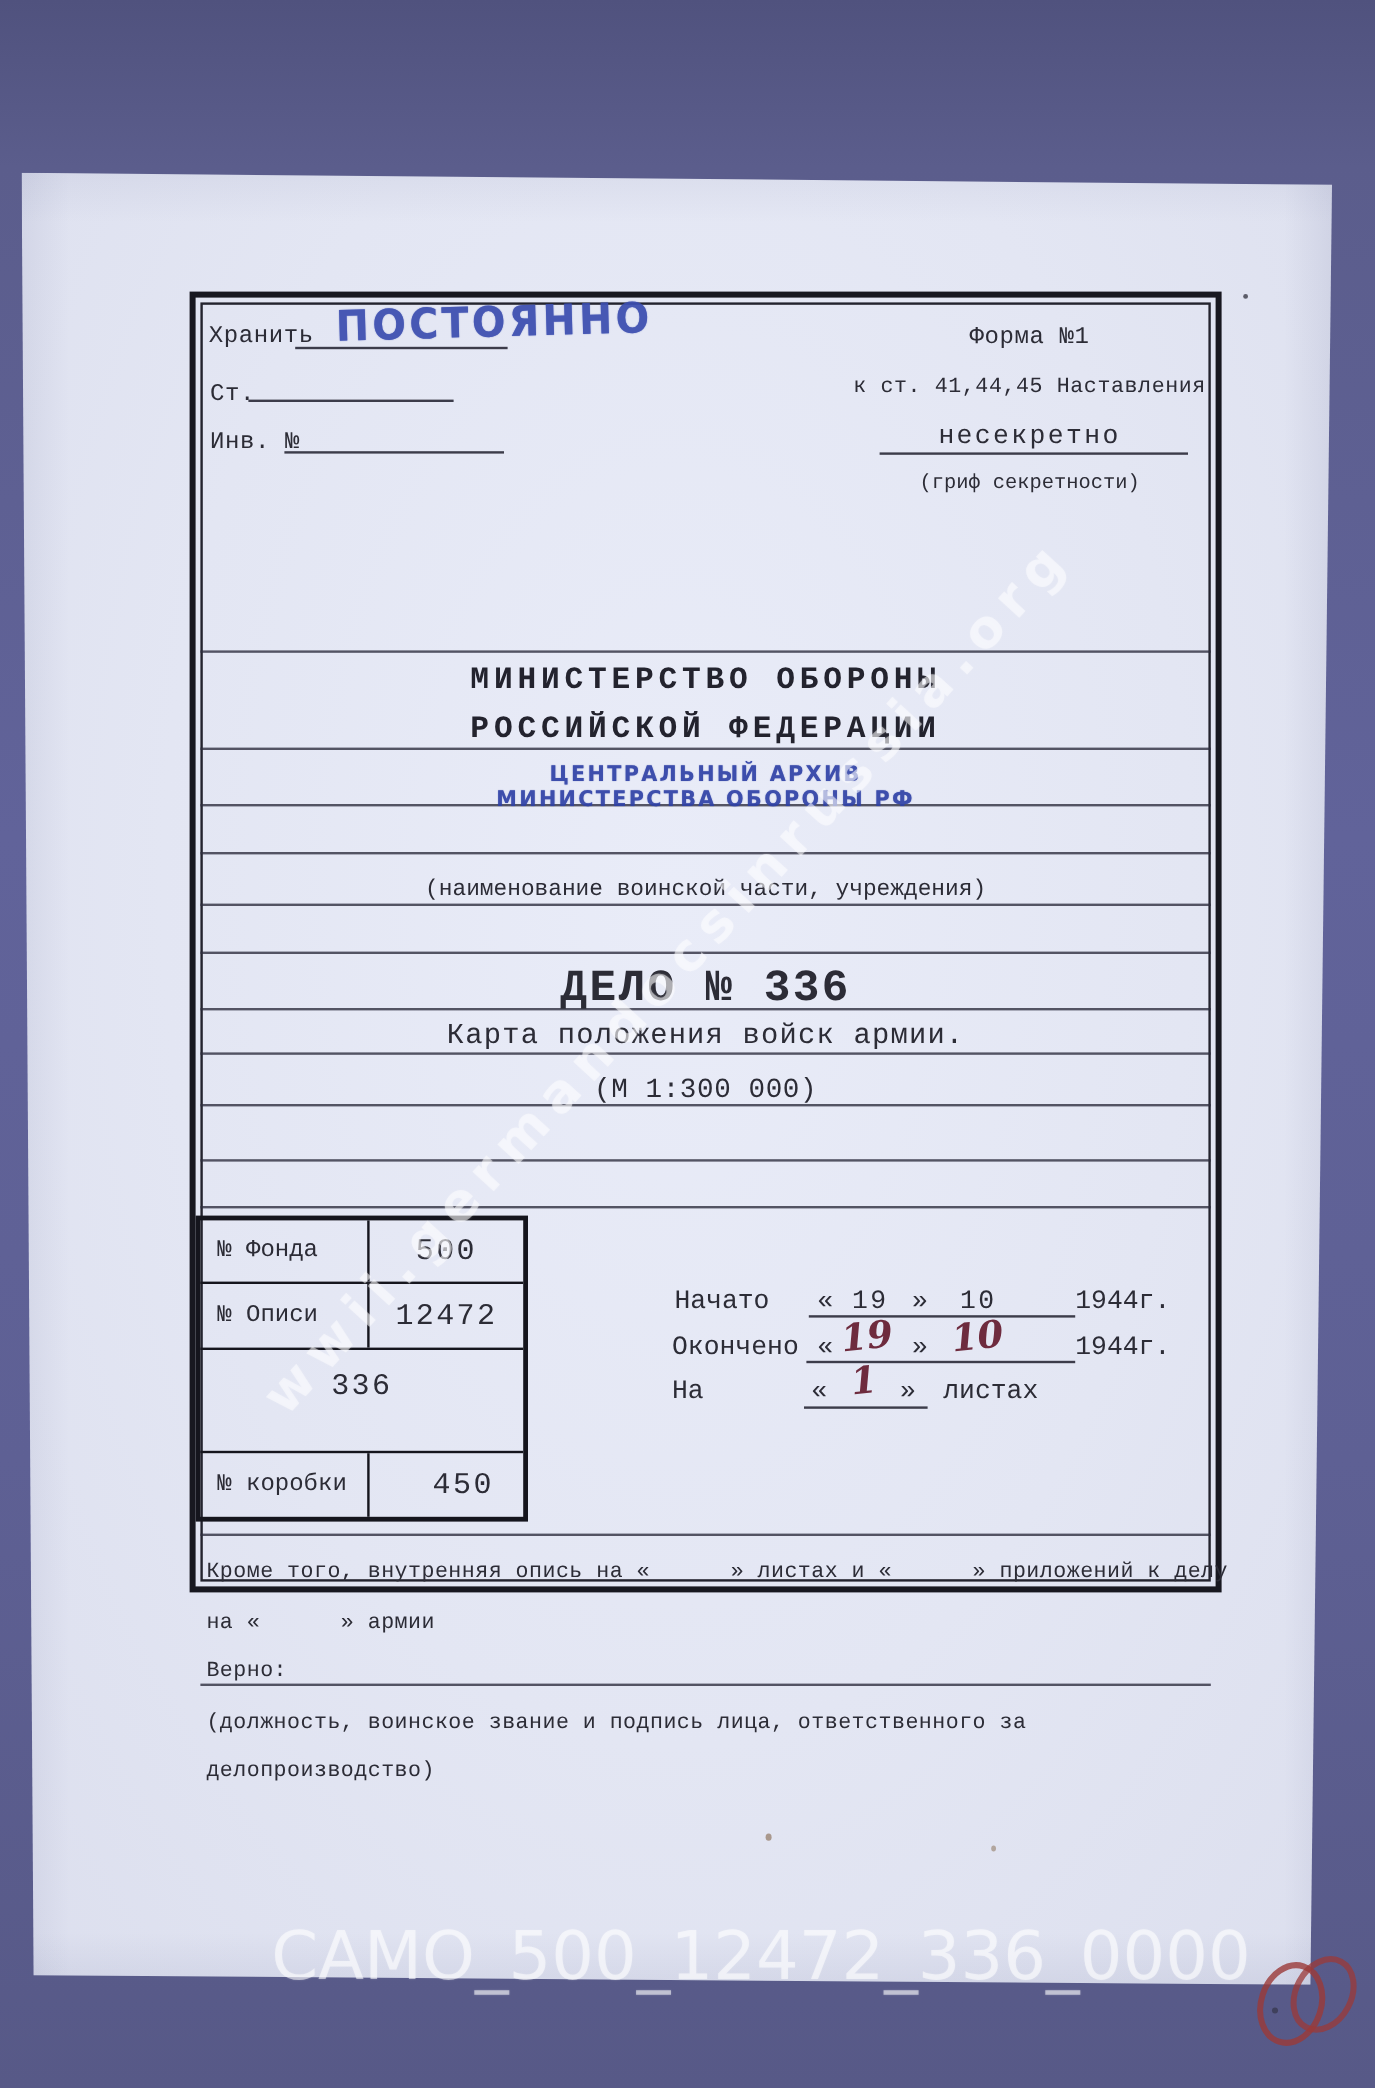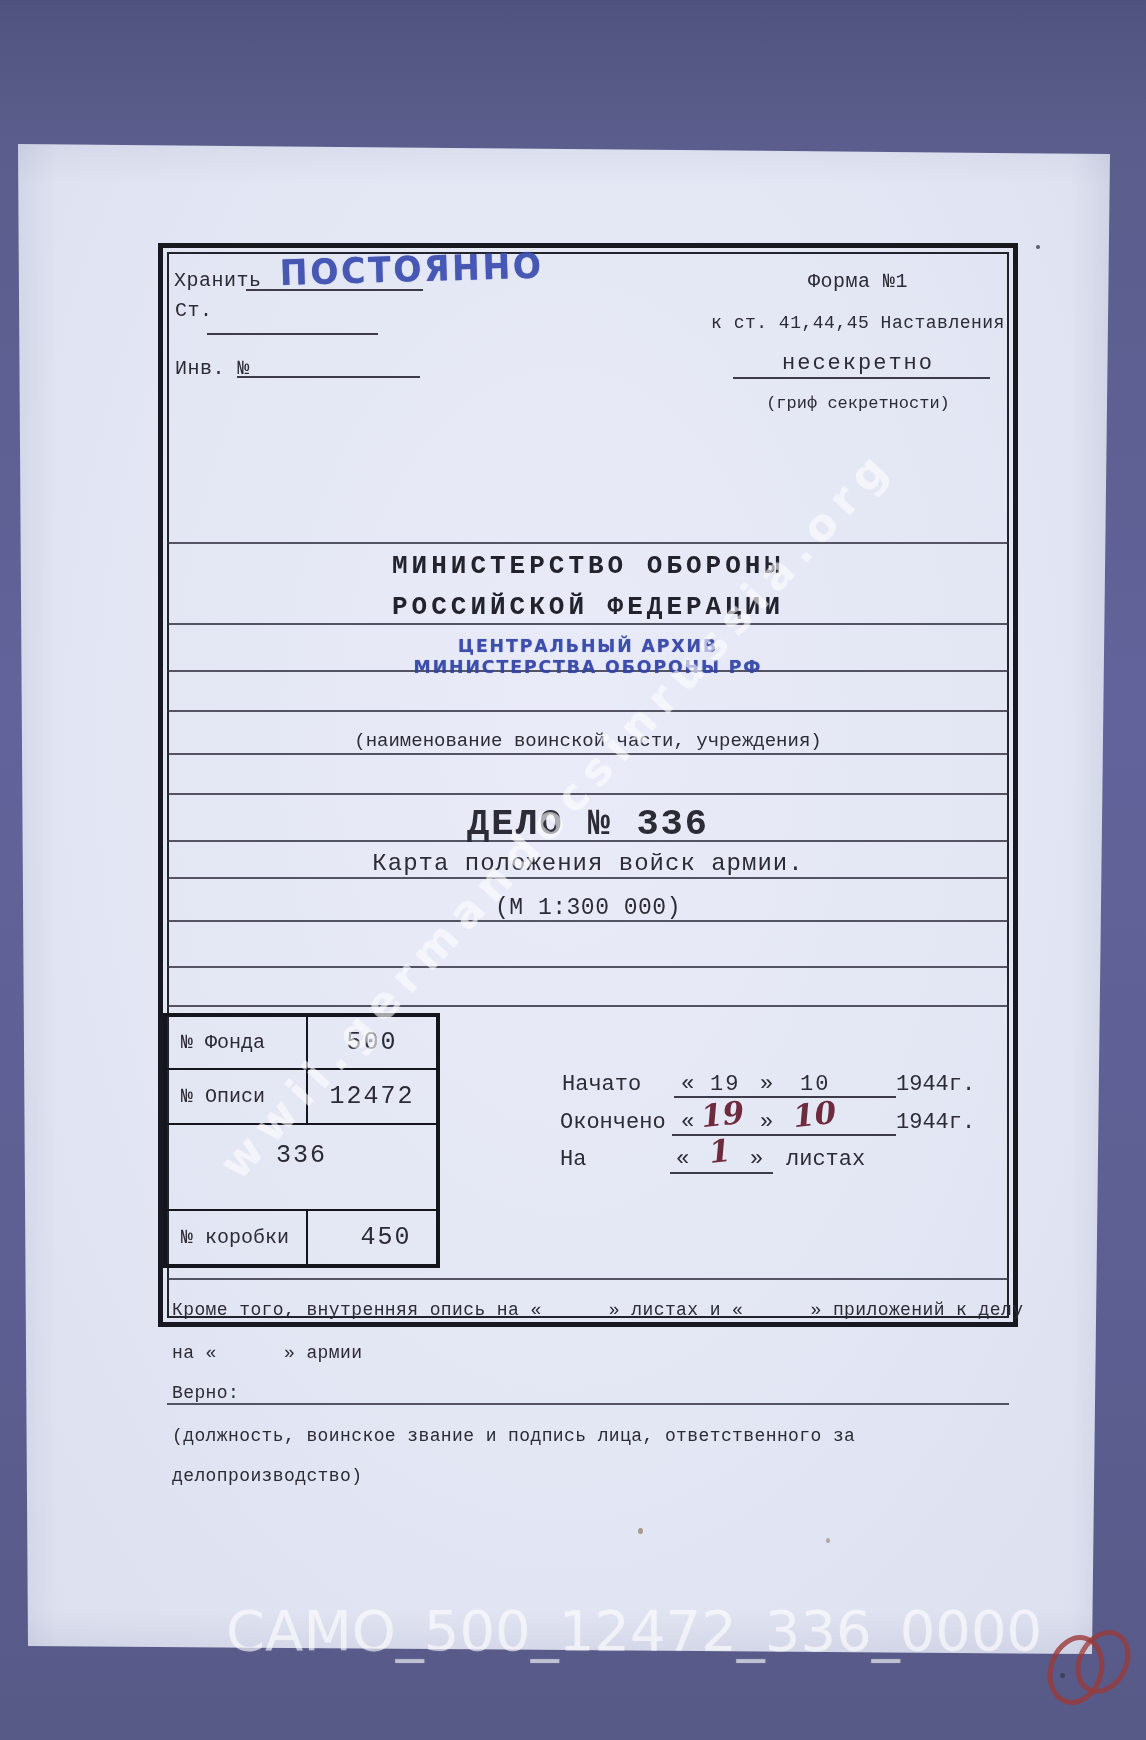--- a/index.html
+++ b/index.html
@@ -93,21 +93,21 @@
 <div class="paper">
   <div class="paper-shade"></div>
 
   <div class="frame">
     <div class="fb-outer"></div>
     <div class="fb-inner"></div>
 
     <div class="t mono20" style="left:16px;top:26px;">Хранить</div>
     <div class="uline" style="left:88px;top:46px;width:177px;"></div>
     <div class="keep-stamp">ПОСТОЯННО</div>
-    <div class="t mono20" style="left:17px;top:56px;">Ст.</div>
+    <div class="t mono20" style="left:17px;top:74px;">Ст.</div>
     <div class="uline" style="left:49px;top:90px;width:171px;"></div>
     <div class="t mono20" style="left:17px;top:114px;">Инв. №</div>
     <div class="uline" style="left:79px;top:133px;width:183px;"></div>
 
     <div class="right-col t mono20" style="top:27px;">Форма №1</div>
     <div class="right-col t mono18" style="top:70px;">к ст. 41,44,45 Наставления</div>
     <div class="right-col t" style="top:108px;font-size:22px;letter-spacing:2px;">несекретно</div>
     <div class="uline" style="left:575px;top:134px;width:257px;"></div>
     <div class="right-col t" style="top:151px;font-size:17px;">(гриф секретности)</div>
 

